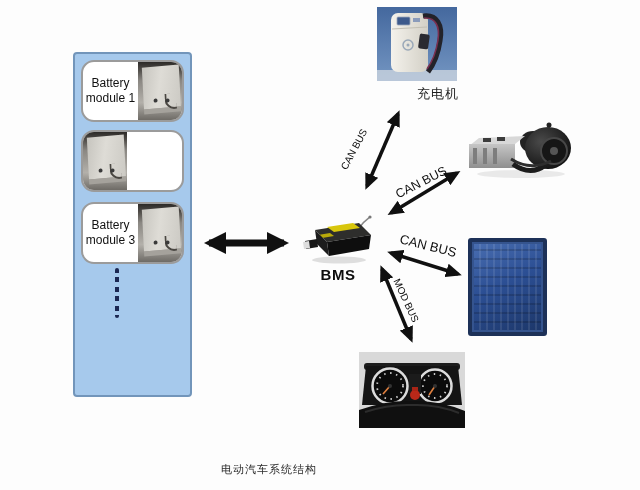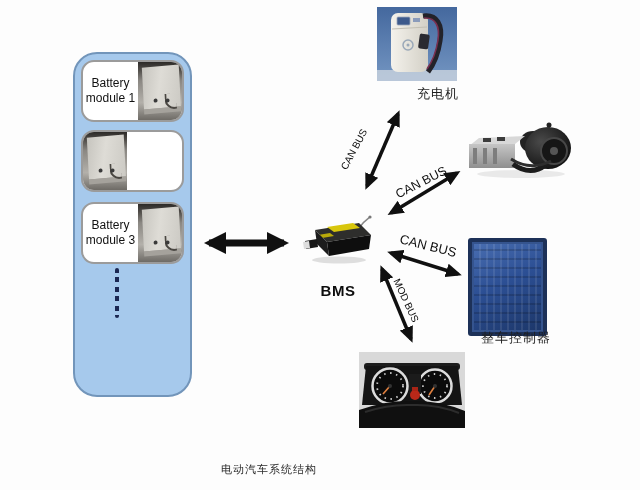--- a/index.html
+++ b/index.html
@@ -6,21 +6,21 @@
   body{
     font-family:"Liberation Sans","DejaVu Sans",sans-serif;
     background:#ffffff;
   }
   #canvas{
     position:relative;width:640px;height:490px;background:#fdfdfd;overflow:hidden;
   }
   
   #pack{
     position:absolute;left:73px;top:52px;width:115px;height:341px;
-    background:#a6c9ec;border:2px solid #7295ba;border-radius:24px;
+    background:#a6c9ec;border:2px solid #7295ba;border-radius:4px;
   }
   .module{
     position:absolute;left:6px;width:99px;height:58px;background:#ffffff;
     border:2px solid #9b9b9b;border-radius:13px;display:flex;overflow:hidden;
   }
   .m1{top:6px}.m2{top:76px}.m3{top:148px}.m4{top:266px}
   .mlabel{
     flex:1;display:flex;align-items:center;justify-content:center;text-align:center;
     font-size:12px;line-height:1.25;color:#111;padding:0 1px;
   }
@@ -52,21 +52,21 @@
     left:468px;top:238px;width:71px;height:90px;border:4px solid #1d3158;border-radius:3px;
     background:
       repeating-linear-gradient(90deg,rgba(255,255,255,.09) 0 2px,transparent 2px 7px),
       repeating-linear-gradient(0deg,rgba(0,0,0,.16) 0 2px,transparent 2px 9px),
       linear-gradient(155deg,#4a6fb2 0%,#2c4f94 45%,#1c3668 100%);
     box-shadow:inset 0 0 0 2px #35548e;
   }
   
   .devlabel{position:absolute;font-size:13px;color:#1e1e1e;text-align:right;letter-spacing:1px;}
   #bms-label{position:absolute;left:303px;top:266px;width:70px;text-align:center;
-    font-size:15px;font-weight:bold;color:#0d0d0d;letter-spacing:.5px;margin-top:16px;}
+    font-size:15px;font-weight:bold;color:#0d0d0d;letter-spacing:.5px;}
   #caption{position:absolute;left:221px;top:462px;font-size:11px;color:#2b2b2b;letter-spacing:1px;}
   
   #wires{position:absolute;left:0;top:0;pointer-events:none;}
   .bus-text{fill:#101010;font-family:"Liberation Sans","DejaVu Sans",sans-serif;}
 </style>
 </head>
 <body>
 
 <div id="canvas">
 
@@ -153,21 +153,20 @@
     <rect x="10" y="30" width="4" height="16" fill="#7d7d7d"></rect>
     <rect x="20" y="30" width="4" height="16" fill="#7d7d7d"></rect>
     <rect x="30" y="30" width="4" height="16" fill="#7d7d7d"></rect>
     <rect x="20" y="20" width="8" height="4" fill="#3c3c3c"></rect>
     <rect x="34" y="19" width="8" height="4" fill="#3c3c3c"></rect>
     <path d="M50 46 C62 55,74 54,82 47" stroke="#1c1c1c" stroke-width="5" fill="none"></path>
     <path d="M48 41 C62 50,76 49,88 43" stroke="#2e2e2e" stroke-width="3" fill="none"></path>
   </svg>
 
   <div id="vctrl-photo" class="photo"></div>
-  <div class="devlabel" style="left:455px;top:329px;width:96px">整车控制器</div>
 
   <svg class="photo" style="left:359px;top:352px" width="106" height="76">
     <rect width="106" height="76" fill="#d9d9d9"></rect>
     <rect x="5" y="11" width="96" height="7" rx="3" fill="#1d1d1d"></rect>
     <polygon points="7,14 99,14 103,53 3,53" fill="#141414"></polygon>
     <circle cx="31" cy="34" r="17.5" fill="#0b0b0b" stroke="#dcdcdc" stroke-width="2.5"></circle>
     <circle cx="31" cy="34" r="13" fill="none" stroke="#cfcfcf" stroke-width="1.8" stroke-dasharray="1.5 4.6"></circle>
     <line x1="31" y1="34" x2="24" y2="42" stroke="#e08040" stroke-width="1.6"></line>
     <circle cx="31" cy="34" r="2" fill="#333"></circle>
     <circle cx="76" cy="34" r="16.5" fill="#0b0b0b" stroke="#dcdcdc" stroke-width="2.5"></circle>

